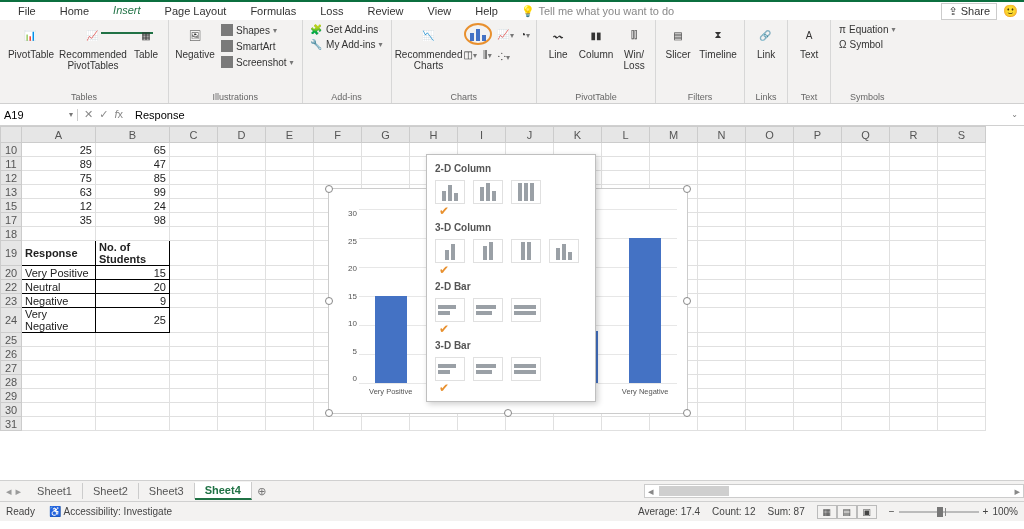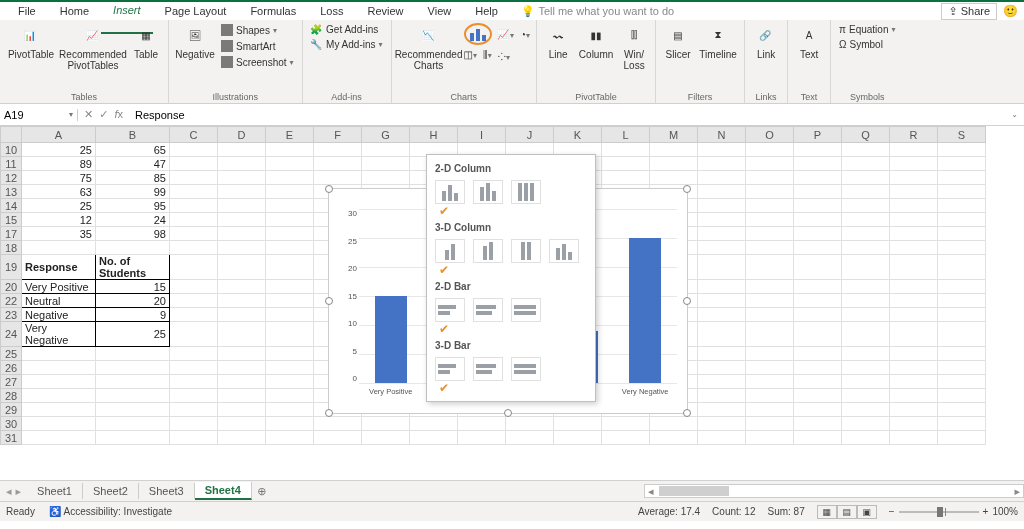--- a/index.html
+++ b/index.html
@@ -411,42 +411,20 @@
           <td></td>
           <td></td>
           <td></td>
           <td></td>
           <td></td>
           <td></td>
           <td></td>
           <td></td>
         </tr>
         <tr>
-          <th class="rowh">14</th>
-          <td class="val-r">25</td>
-          <td class="val-r">95</td>
-          <td></td>
-          <td></td>
-          <td></td>
-          <td></td>
-          <td></td>
-          <td></td>
-          <td></td>
-          <td></td>
-          <td></td>
-          <td></td>
-          <td></td>
-          <td></td>
-          <td></td>
-          <td></td>
-          <td></td>
-          <td></td>
-          <td></td>
-        </tr>
-        <tr>
           <th class="rowh">15</th>
           <td class="val-r">12</td>
           <td class="val-r">24</td>
           <td></td>
           <td></td>
           <td></td>
           <td></td>
           <td></td>
           <td></td>
           <td></td>

